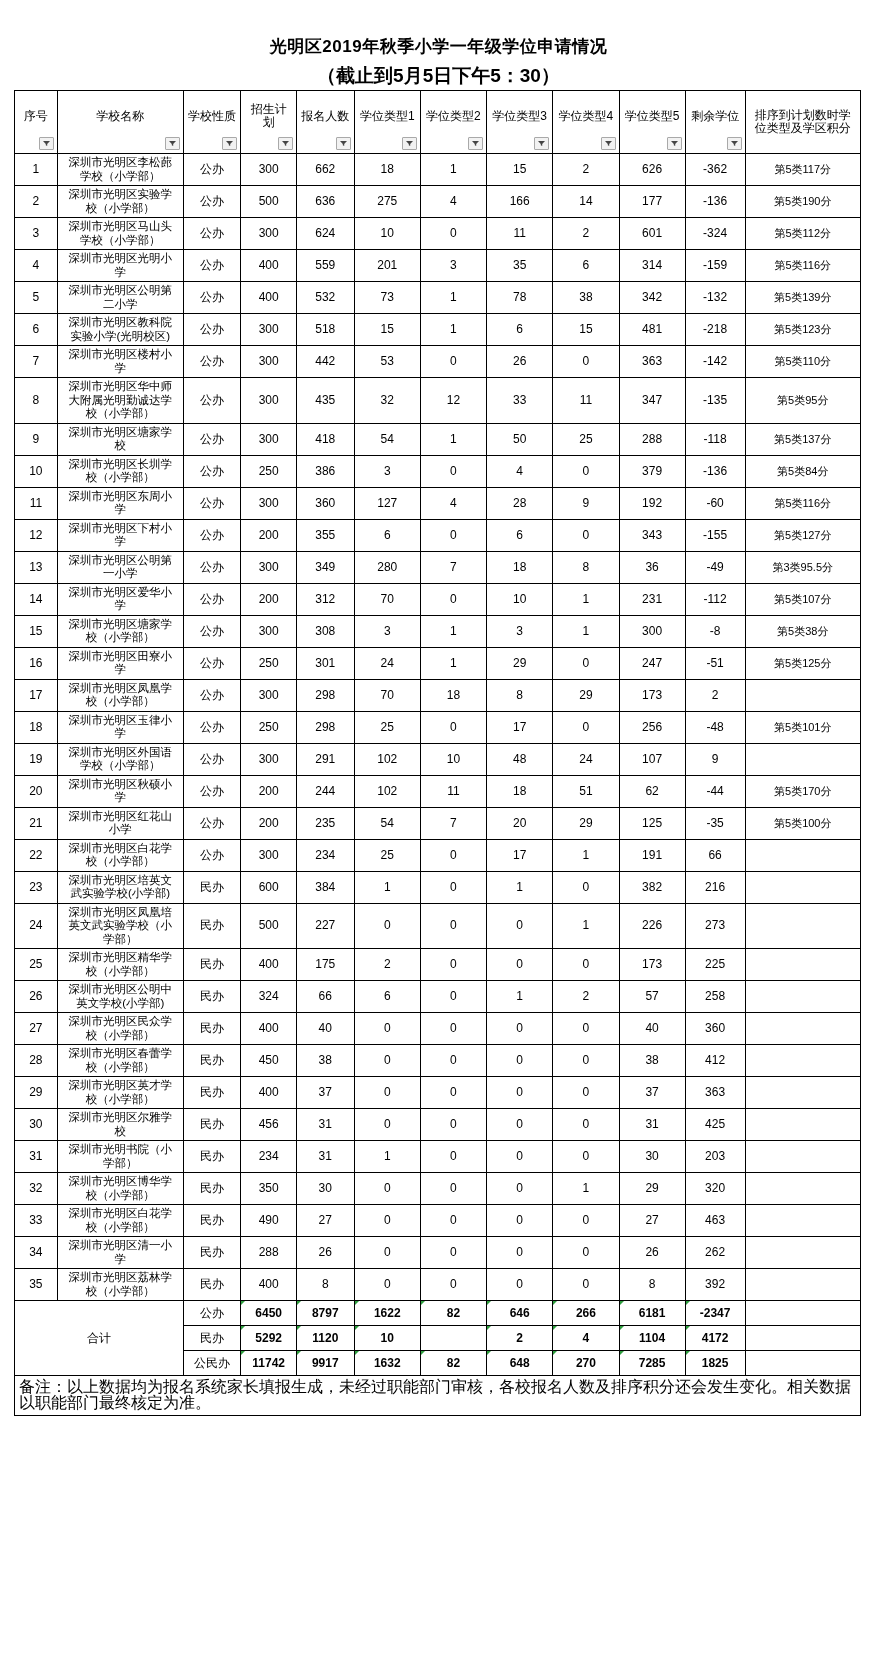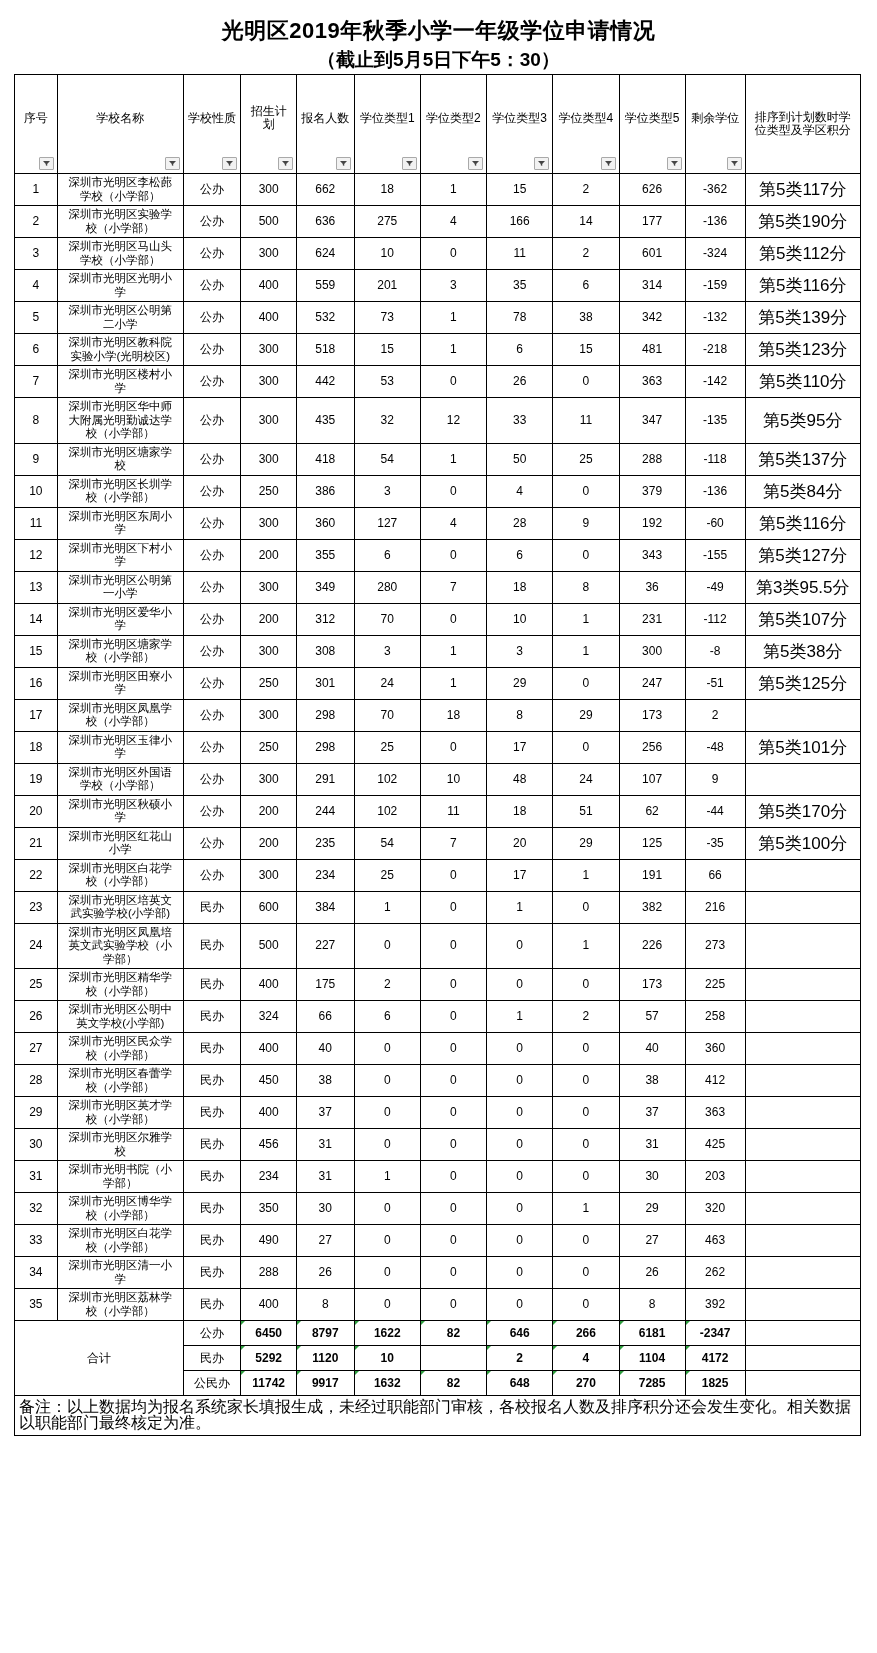--- a/index.html
+++ b/index.html
@@ -7,24 +7,24 @@
     width:877px;
     background:#ffffff;
     font-family:"Liberation Sans", sans-serif;
     color:#000;
     -webkit-font-smoothing:antialiased;
   }
   .page{width:877px;box-sizing:border-box;padding:8px 14px 10px 14px;}
   .title{
     text-align:center;
     font-weight:bold;
-    font-size:22px;
+    font-size:17px;
     line-height:30px;
     letter-spacing:0.5px;
-    margin-top:8px;
+    margin-top:24px;
   }
   .subtitle{
     text-align:center;
     font-weight:bold;
     font-size:19px;
     line-height:28px;
     margin-bottom:0;
   }
   table{
     border-collapse:collapse;
@@ -37,21 +37,21 @@
     text-align:center;
     vertical-align:middle;
     padding:2px 1px;
     line-height:13px;
     word-break:break-all;
   }
   thead th{
     font-size:12px;
     font-weight:normal;
     height:58px;
-    padding:20px 2px;
+    padding:2px 2px;
     position:relative;
   }
   .hd-inner{display:block;padding:0 2px 12px 2px;}
   .filter-btn{
     position:absolute;
     right:3px;
     bottom:3px;
     width:13px;
     height:11px;
     border:1px solid #a9a9a9;
@@ -67,21 +67,21 @@
   .col-school{width:118px;}
   .col-nature{width:54px;}
   .col-plan{width:52px;}
   .col-apply{width:54px;}
   .col-t{width:62px;}
   .col-remain{width:56px;}
   .col-score{width:108px;}
   .school-name{font-size:11.5px;line-height:13.5px;padding:2px 9px;}
   .row-no{font-size:12px;}
   .num{font-size:12px;}
-  .score{font-size:17px;}
+  .score{font-size:11px;}
   .total-label{font-size:15px;}
   .total-row td{height:20px;font-size:12px;}
   .green-mark{position:relative;font-weight:bold;}
   .green-mark::before{
     content:"";
     position:absolute;
     left:0;top:0;
     border-width:4px 4px 0 0;
     border-style:solid;
     border-color:#2e9e3e transparent transparent transparent;

